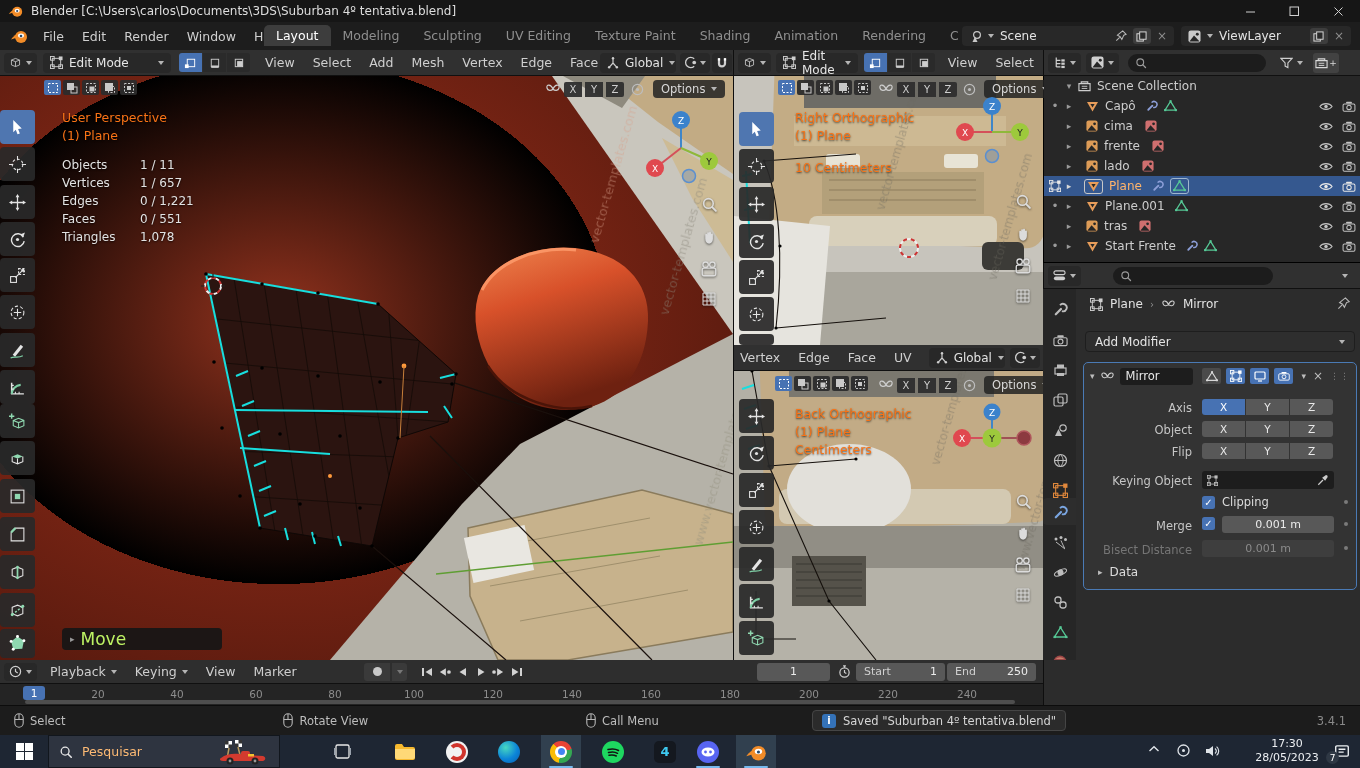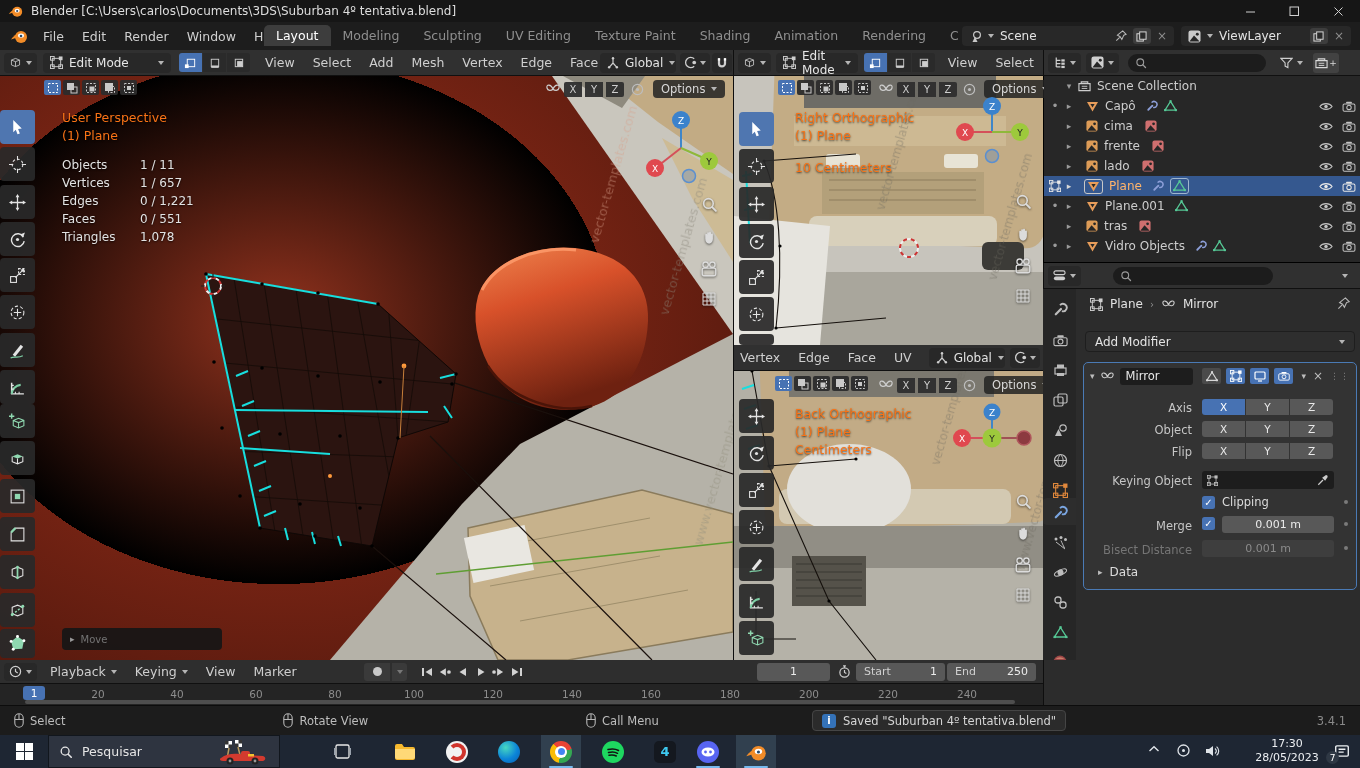--- a/index.html
+++ b/index.html
@@ -850,21 +850,21 @@
     </svg>
   </span>
 <span class="navic" style="left:698px;top:288px">
     <svg width="16" height="16">
       <use href="#s-grid"></use>
     </svg>
   </span>
 
 <div class="abs flex" style="left:62px;top:628px;width:160px;height:22px;background:rgba(22,22,22,.92);border-radius:4px;padding:0 8px;gap:6px">
   <span style="color:#9a9a9a;font-size:9px">▸</span>
-  <span style="color:#737373;font-size:10px">Move</span>
+  <span style="color:#bef264;font-size:17px">Move</span>
 </div>
 
 <div class="abs" style="left:733px;top:76px;width:310px;height:269px;overflow:hidden;border-left:1px solid #0e0e0e">
   <svg width="310" height="269" viewBox="0 0 310 269">
     <rect width="310" height="269" fill="#c7c4bc"></rect>
     <rect x="38" y="-22" width="275" height="190" rx="18" fill="#c3ac85" transform="rotate(2 170 70)"></rect>
     <rect x="70" y="0" width="192" height="32" fill="#6e6c66"></rect>
     <rect x="60" y="40" width="212" height="30" fill="#cdb993"></rect>
     <rect x="88" y="96" width="162" height="42" fill="#b3a07a"></rect>
     <path d="M95 104 H242 M95 114 H242 M95 124 H242" stroke="#8d7c5c"></path>
@@ -1429,21 +1429,21 @@
       </span>
   </div>
   <div class="orow">
     <span class="gut">•</span>
       <span class="arr">▸</span>
     <span class="ico" style="color:#e89d5a;margin-left:10px">
         <svg width="13" height="11">
           <use href="#s-meshobj"></use>
         </svg>
       </span>
-    <span class="lbl">Vidro Objects</span>
+    <span class="lbl">Start Frente</span>
     <span class="ico" style="color:#8d9fd8;margin-left:10px">
         <svg width="12" height="12">
           <use href="#s-wrench"></use>
         </svg>
       </span>
     <span class="ico" style="color:#56c996;margin-left:6px">
         <svg width="13" height="12">
           <use href="#s-meshtri"></use>
         </svg>
       </span>
@@ -1798,21 +1798,21 @@
         <rect x="0" y="9" width="8" height="8" fill="#fff"></rect>
         <rect x="9" y="9" width="8" height="8" fill="#fff"></rect>
       </svg>
   </div>
   <div class="abs flex" style="left:48px;top:0;width:232px;height:33px;background:#2e3440;border:1px solid #11161d;padding:0 10px;gap:9px">
     <span class="ico" style="color:#e8e8e8">
         <svg width="14" height="14">
           <use href="#s-magnify"></use>
         </svg>
       </span>
-    <span style="color:#e5e5e5;font-size:12.5px">Pesquisar</span>
+    <span style="color:#fdba74;font-size:12.5px">Pesquisar</span>
     <svg style="margin-left:auto" width="52" height="26">
       <g>
         <rect x="8" y="2" width="7" height="7" fill="#fff"></rect>
           <rect x="8" y="2" width="3.5" height="3.5" fill="#333"></rect>
           <rect x="11.5" y="5.5" width="3.5" height="3.5" fill="#333"></rect>
         <rect x="18" y="1" width="7" height="7" fill="#fff"></rect>
           <rect x="21.5" y="1" width="3.5" height="3.5" fill="#333"></rect>
           <rect x="18" y="4.5" width="3.5" height="3.5" fill="#333"></rect>
         <path d="M12 9 L10 20 M21 8 L24 20" stroke="#b89a5a" stroke-width="1.5"></path>
         <path d="M4 19 C10 14 20 14 28 16 L46 17 C49 18 49 21 46 22 L6 22 C3 22 2 20 4 19 Z" fill="#d33a2f"></path>

